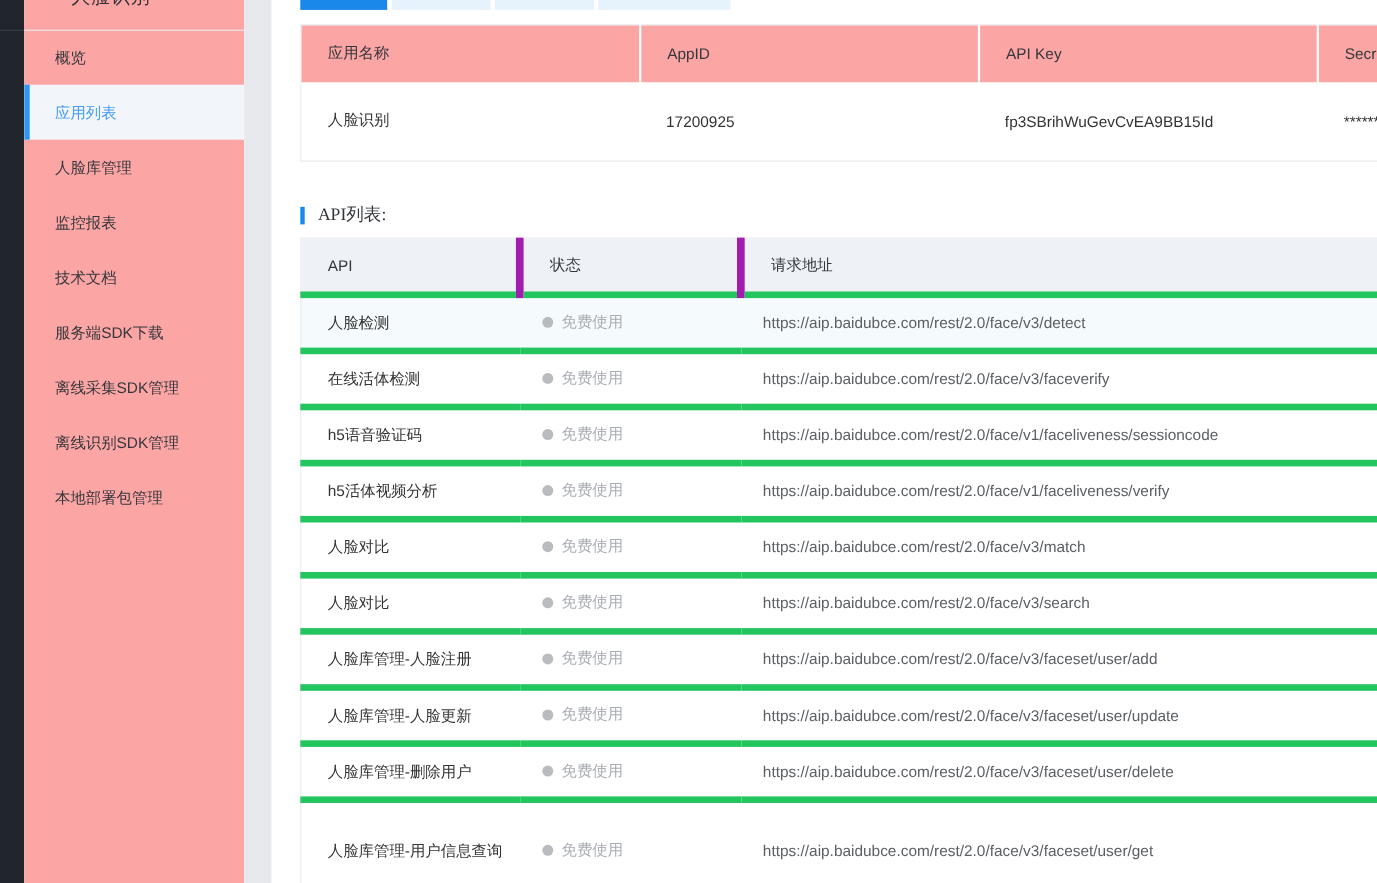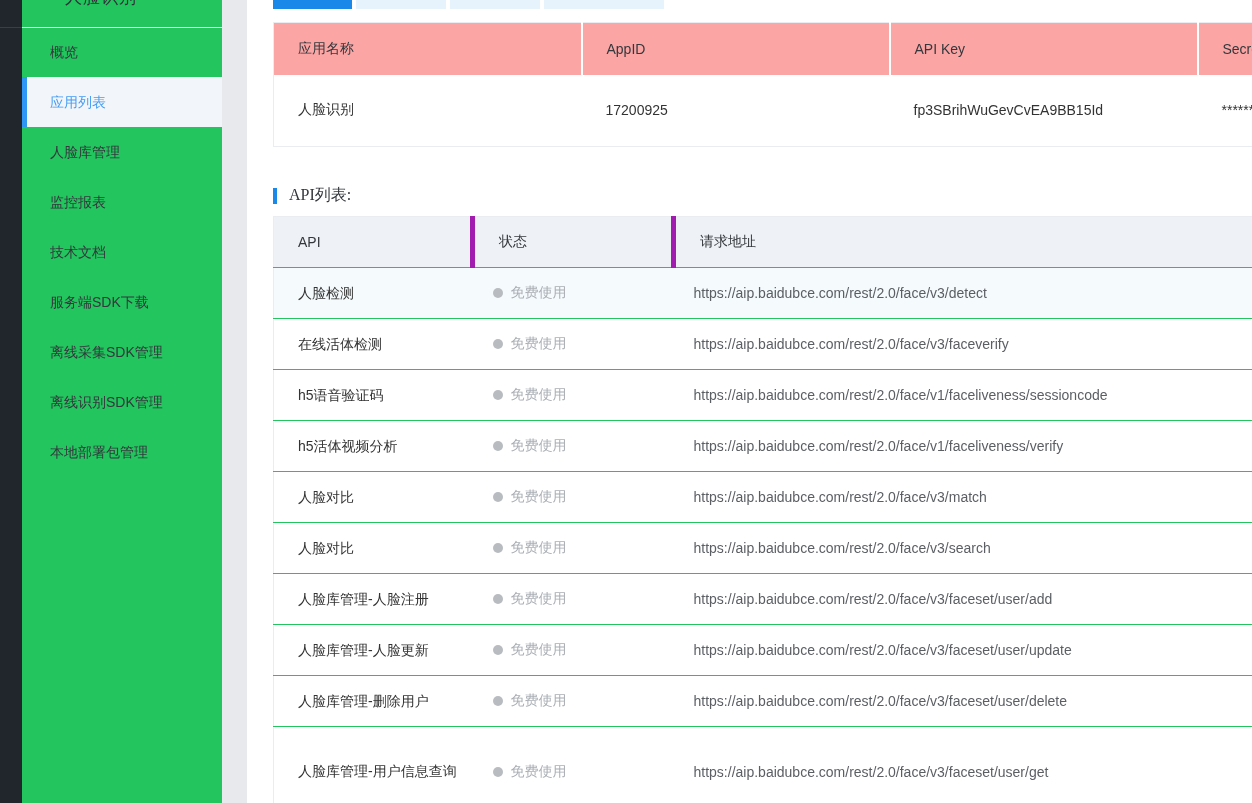--- a/index.html
+++ b/index.html
@@ -15,21 +15,21 @@
   
   .rail {
     position: absolute; left: 0; top: 0; width: 22px; height: 803px;
     background: #21252c;
   }
   .rail-line { position: absolute; left: 0; top: 27px; width: 22px; height: 1px; background: #3a3e46; }
 
   
   .sidebar {
     position: absolute; left: 22px; top: 0; width: 200px; height: 803px;
-    background: #22c55e; overflow: hidden;
+    background: #fca5a5; overflow: hidden;
   }
   .sidebar-title {
     position: absolute; top: -12px; left: 43px;
     font-size: 17px; line-height: 20px; color: #2e3238; letter-spacing: 1px;
   }
   .sidebar-sep { position: absolute; top: 27px; left: 0; width: 200px; height: 1px; background: #eceef1; }
   .menu { position: absolute; top: 27px; left: 0; width: 200px; }
   .menu-item {
     height: 50px; line-height: 50px; padding-left: 28px;
     font-size: 14px; color: #34373c; cursor: pointer; white-space: nowrap;
@@ -71,26 +71,26 @@
 
   
   .section-title { position: absolute; left: 26px; top: 185px; display: flex; align-items: center; }
   .title-bar { width: 4px; height: 16px; background: #1988e9; margin-right: 12px; }
   .title-text { font-size: 16px; color: #32363b; font-family: Liberation Serif, serif; }
 
   
   .api-table { position: absolute; left: 26px; top: 216px; border: 1px solid #e9ecf1; border-bottom: none; }
   .api-table .th {
     height: 51px; background: #eef1f5; color: #34383c;
-    padding-left: 24px; border-right: 5px solid #a21caf;
+    padding-left: 24px; border-right: 7px solid #a21caf;
   }
   .api-table .th:last-child { border-right: none; }
   .api-table .td { height: 51px; background: #fff; }
   .api-table .tr.hl .td { background: #f5fafd; }
-  .api-table .tr + .tr .td { border-top: 1px solid #22c55e; }
+  .api-table .tr + .tr .td { border-top: 6px solid #22c55e; }
   .api-table .tr.last .td { height: 90px; }
   .col-b1 { width: 199px; } .col-b2 { width: 201px; } .col-b3 { width: 884px; }
   .td-api { padding: 0 14px 0 24px; color: #333; line-height: 27px; word-break: break-all; }
   .td-status { padding-left: 20px; color: #aaaeb4; white-space: nowrap; }
   .dot { display: inline-block; width: 10px; height: 10px; border-radius: 50%; background: #b8bcc1; margin-right: 8px; vertical-align: -1px; }
   .td-url { padding-left: 20px; color: #5b5f64; white-space: nowrap; }
 </style>
 </head>
 <body>
 

